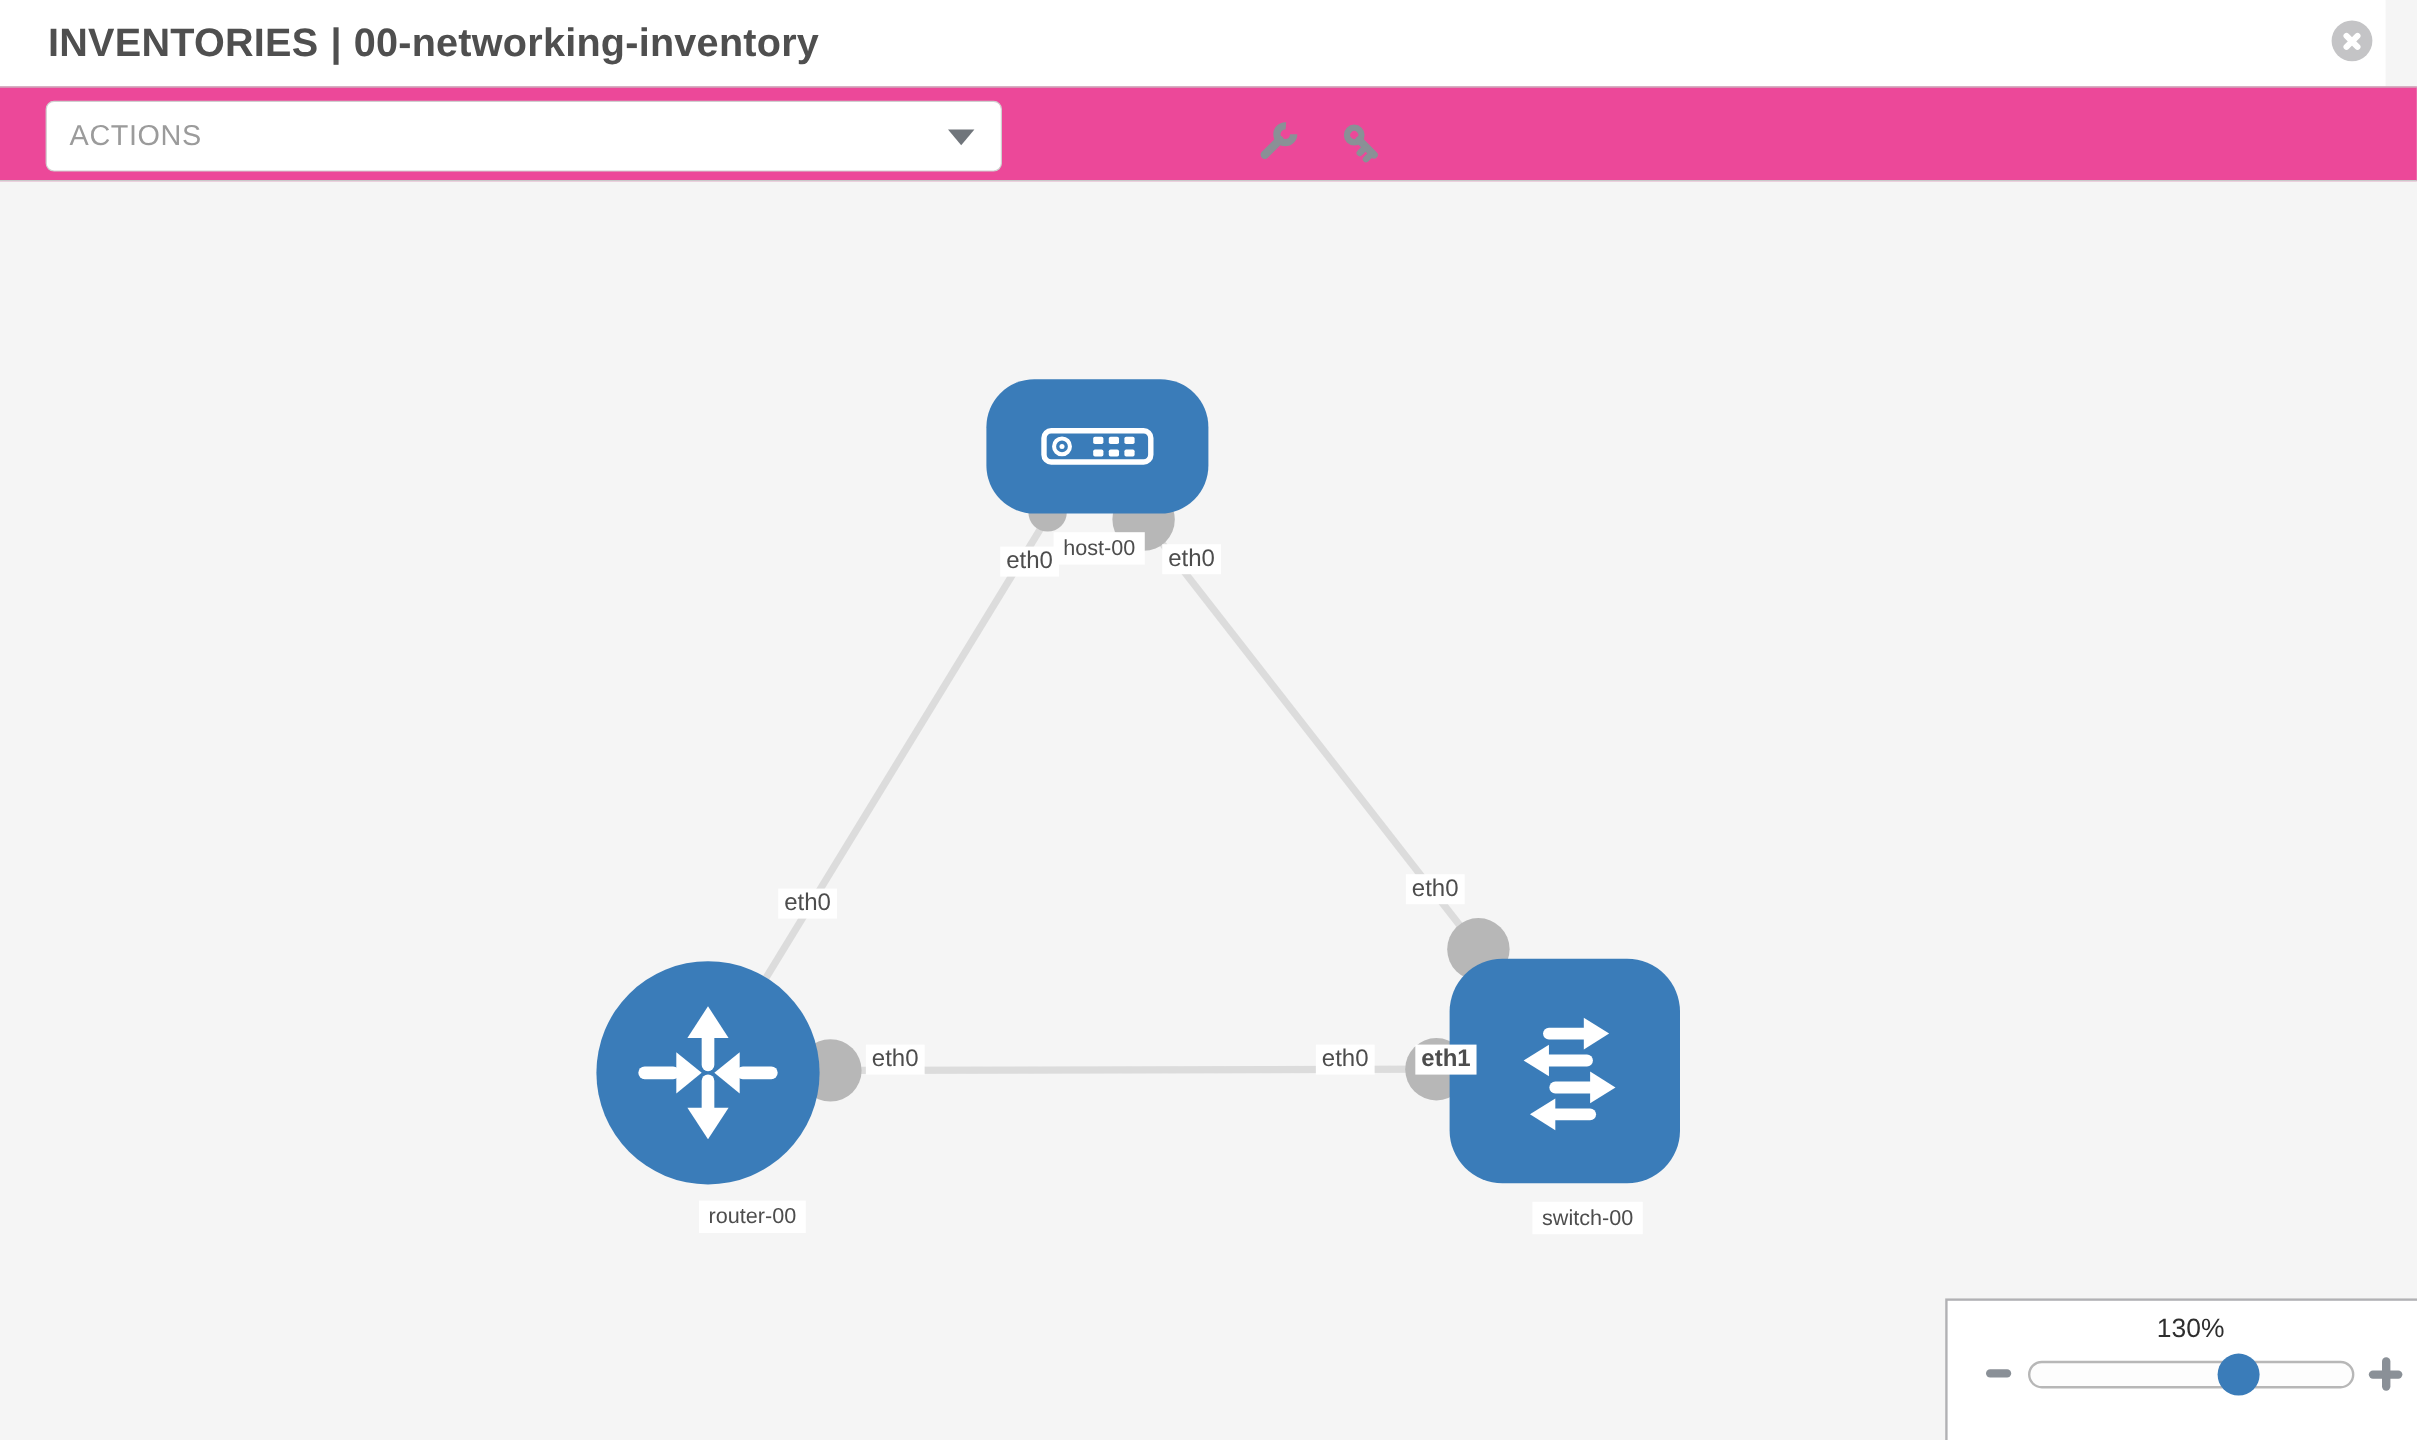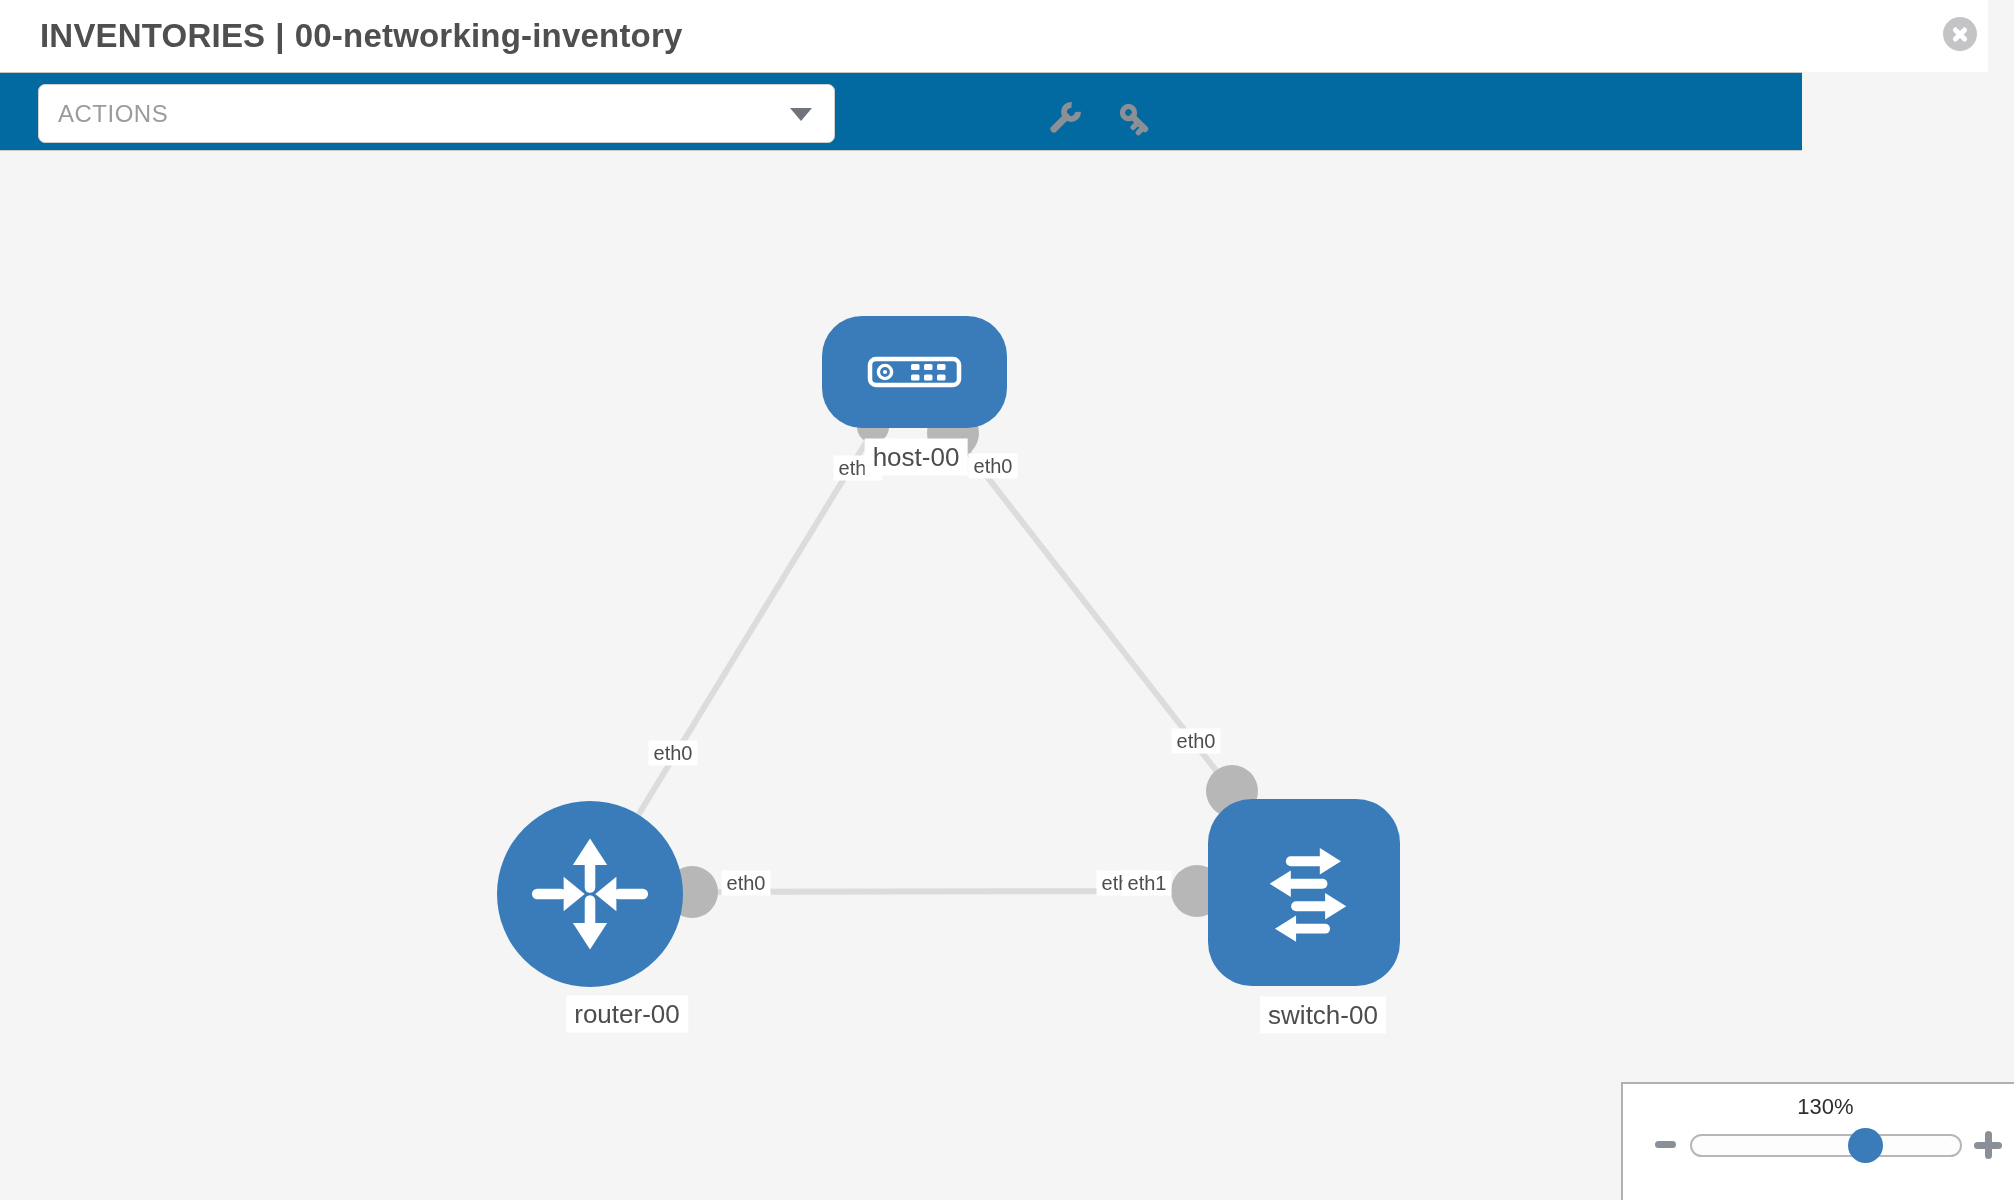--- a/index.html
+++ b/index.html
@@ -12,22 +12,22 @@
     font-size:33px; font-weight:bold; color:#4f4f4f; letter-spacing:0.2px; white-space:nowrap; }
   .app-title .sep { padding:0 10px; }
   .close-btn { position:absolute; left:1943px; top:17px; width:34px; height:34px;
     border-radius:50%; background:#c4c4c6; cursor:pointer; }
   .close-btn .bar { position:absolute; left:8px; top:14.5px; width:18px; height:5px;
     background:#ffffff; border-radius:2.5px; }
   .close-btn .bar.a { transform:rotate(45deg); }
   .close-btn .bar.b { transform:rotate(-45deg); }
 
   
-  .toolbar { position:absolute; left:0; top:72px; width:1802px; height:79px;
-    background:#0369a1; border-top:1px solid #c6c6c6; border-bottom:1px solid #c9c9c9;padding-left:45px; }
+  .toolbar { position:absolute; left:0; top:72px; width:2014px; height:79px;
+    background:#ec4899; border-top:1px solid #c6c6c6; border-bottom:1px solid #c9c9c9;padding-left:45px; }
   .dropdown { position:absolute; top:11px; height:59px; background:#ffffff;
     border:1px solid #cfcfcf; border-radius:7px; cursor:pointer; }
   .dropdown .ph { position:absolute; left:19px; top:50%; transform:translateY(-50%);
     font-size:24px; color:#9b9b9b; letter-spacing:0.5px; }
   .chev { position:absolute; right:22px; top:23px; width:0; height:0;
     border-left:11px solid transparent; border-right:11px solid transparent;
     border-top:13px solid #70757b; }
   .dd-actions { left:38px; width:797px; }
   .dd-search  { left:1183px; width:795px; }
   .dd-search .ph { left:16px; }
@@ -37,21 +37,21 @@
   
   .canvas { position:absolute; left:0; top:152px; width:2014px; height:1048px; background:#f5f5f5; }
   .net-svg { position:absolute; left:0; top:0; }
   .node { position:absolute; background:#3a7cb9; display:flex; align-items:center;
     justify-content:center; cursor:pointer; }
   .node-host   { left:822px;  top:164px; width:185px; height:112px; border-radius:40px; }
   .node-router { left:497px;  top:649px; width:186px; height:186px; border-radius:50%; }
   .node-switch { left:1208px; top:647px; width:192px; height:187px; border-radius:44px; }
   .label { position:absolute; transform:translate(-50%,-50%); background:#ffffff;
     color:#4d4d4d; white-space:nowrap; text-align:center; }
-  .label.node-label  { font-size:26px; padding:3px 8px; }
+  .label.node-label  { font-size:18px; padding:3px 8px; }
   .label.iface-label { font-size:20px; padding:1px 5px; }
 
   
   .zoom-widget { position:absolute; left:1621px; top:930px; width:400px; height:140px;
     background:#ffffff; border:2px solid #b1b1b4; }
   .zoom-level { position:absolute; left:120px; top:10px; width:165px; text-align:center;
     font-size:22px; color:#2e2e2e; }
   .zoom-minus { position:absolute; left:32px; top:57px; width:21px; height:7px;
     border-radius:3.5px; background:#8a9097; cursor:pointer; }
   .zoom-track { position:absolute; left:67px; top:50px; width:272px; height:23px;
@@ -166,21 +166,21 @@
     </svg>
   </div>
 
   <div class="label iface-label" style="left:858px;  top:316px;">eth0</div>
   <div class="label node-label" style="left:916px;  top:305px;">host-00</div>
   <div class="label iface-label" style="left:993px;  top:314px;">eth0</div>
   <div class="label iface-label" style="left:673px;  top:601px;">eth0</div>
   <div class="label iface-label" style="left:1196px; top:589px;">eth0</div>
   <div class="label iface-label" style="left:746px;  top:731px;">eth0</div>
   <div class="label iface-label" style="left:1121px; top:731px;">eth0</div>
-  <div class="label iface-label" style="left:1147px; top:731px;">eth1</div>
+  <div class="label iface-label" style="left:1205px; top:731px;font-weight:bold;">eth1</div>
   <div class="label node-label" style="left:591px;  top:862px;margin-left:36px;">router-00</div>
   <div class="label node-label" style="left:1303px; top:863px;margin-left:20px;">switch-00</div>
 
   <div class="zoom-widget">
     <div class="zoom-level">130%</div>
     <div class="zoom-minus"></div>
     <div class="zoom-track"></div>
     <div class="zoom-handle"></div>
     <div class="zoom-plus">
       <span class="h"></span>

